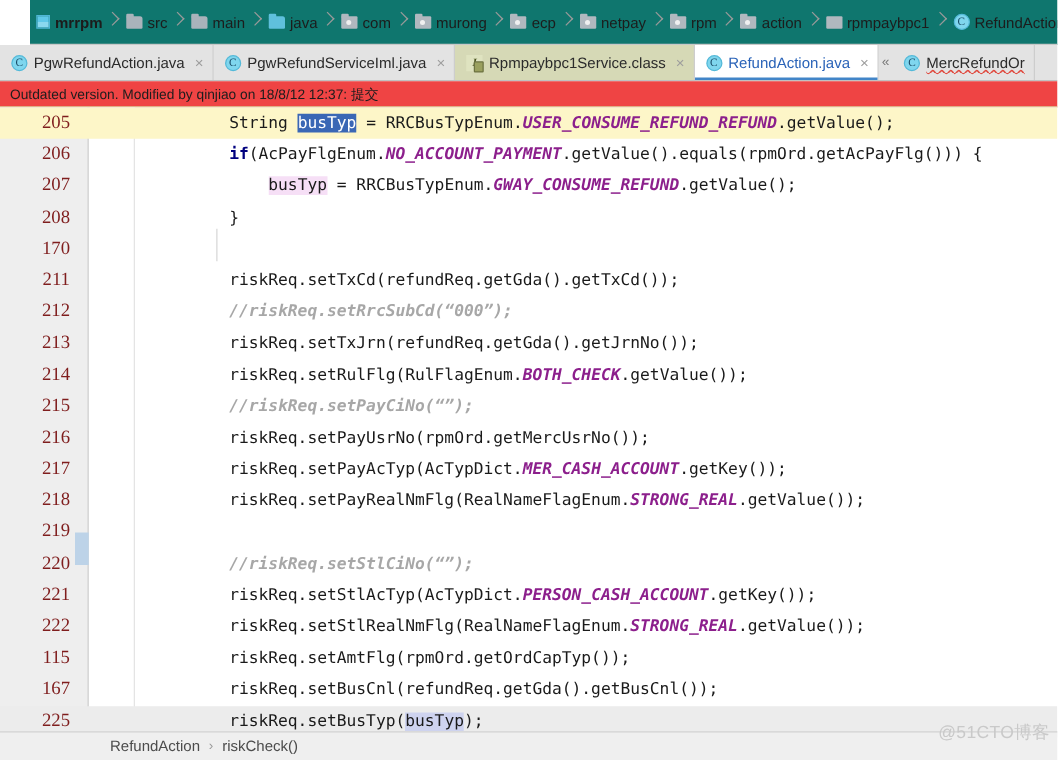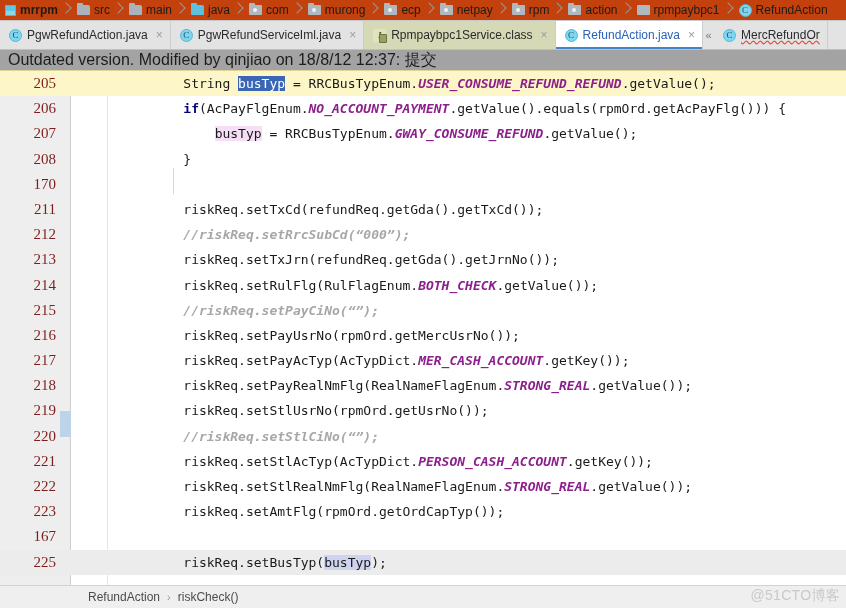--- a/index.html
+++ b/index.html
@@ -7,27 +7,28 @@
     margin: 0; padding: 0;
     width: 846px; height: 608px;
     overflow: hidden;
     background: #ffffff;
     font-family: "Liberation Sans", sans-serif;
   }
   #app { position: relative; width: 846px; height: 608px; overflow: hidden; }
 
   
   .navbar {
-    height: 21px;
-    background: #c2410c;
+    height: 36px;
+    background: #0f766e;
     display: flex;
     align-items: center;
     border-bottom: 1px solid #c8c8c8;
     overflow: hidden;
     white-space: nowrap;
+    margin-left: 24px;
   }
   .crumb {
     display: flex; align-items: center;
     height: 21px;
     padding: 0 3px 0 5px;
     font-size: 12px;
     color: #1c1c1c;
     position: relative;
   }
   .crumb .lbl { margin-left: 4px; }
@@ -153,25 +154,25 @@
   .tab-arrow {
     display: flex; align-items: center; justify-content: center;
     width: 11px; flex: 0 0 11px;
     color: #777; font-size: 11px;
     background: #e3e3e3;
   }
 
   
   .notice {
     height: 21px;
-    background: #a3a3a3;
+    background: #ef4444;
     border-bottom: 1px solid #dcd49a;
     display: flex; align-items: center;
     padding-left: 8px;
-    font-size: 16px;
+    font-size: 11px;
     color: #1d1d1d;
   }
 
   
   .editor {
     position: relative;
     height: 517px;
     background: #ffffff;
     overflow: hidden;
   }
@@ -243,21 +244,21 @@
     background: #efefef;
     border-top: 1px solid #d2d2d2;
     display: flex; align-items: center;
     padding-left: 88px;
     font-size: 12px;
     color: #4c4c4c;
   }
   .statusbar .sep { margin: 0 7px; color: #9a9a9a; font-size: 11px; }
   .watermark {
     position: absolute;
-    right: 6px; bottom: 3px;
+    right: 6px; bottom: 13px;
     font-size: 14px;
     color: #c9c9c9;
     letter-spacing: 0.3px;
   }
 </style>
 </head>
 <body>
 
 <div id="app">
 
@@ -369,26 +370,26 @@
         <div class="line"><span class="lno">208</span><span class="code" style="padding-left: 31.32px;"><span>}</span></span></div>
         <div class="line"><span class="lno">170</span><span class="code" style="padding-left: 0px;"><span></span></span></div>
         <div class="line"><span class="lno">211</span><span class="code" style="padding-left: 31.32px;"><span>riskReq.setTxCd(refundReq.getGda().getTxCd());</span></span></div>
         <div class="line"><span class="lno">212</span><span class="code" style="padding-left: 31.32px;"><span class="cmt">//riskReq.setRrcSubCd(“000”);</span></span></div>
         <div class="line"><span class="lno">213</span><span class="code" style="padding-left: 31.32px;"><span>riskReq.setTxJrn(refundReq.getGda().getJrnNo());</span></span></div>
         <div class="line"><span class="lno">214</span><span class="code" style="padding-left: 31.32px;"><span>riskReq.setRulFlg(RulFlagEnum.</span><span class="enumc">BOTH_CHECK</span><span>.getValue());</span></span></div>
         <div class="line"><span class="lno">215</span><span class="code" style="padding-left: 31.32px;"><span class="cmt">//riskReq.setPayCiNo(“”);</span></span></div>
         <div class="line"><span class="lno">216</span><span class="code" style="padding-left: 31.32px;"><span>riskReq.setPayUsrNo(rpmOrd.getMercUsrNo());</span></span></div>
         <div class="line"><span class="lno">217</span><span class="code" style="padding-left: 31.32px;"><span>riskReq.setPayAcTyp(AcTypDict.</span><span class="enumc">MER_CASH_ACCOUNT</span><span>.getKey());</span></span></div>
         <div class="line"><span class="lno">218</span><span class="code" style="padding-left: 31.32px;"><span>riskReq.setPayRealNmFlg(RealNameFlagEnum.</span><span class="enumc">STRONG_REAL</span><span>.getValue());</span></span></div>
-        <div class="line"><span class="lno">219</span><span class="code" style="padding-left: 31.32px;"><span>riskReq.setStlUsrNo(rpmOrd.getUsrNo());</span></span></div>
+        <div class="line"><span class="lno">219</span></div>
         <div class="line"><span class="lno">220</span><span class="code" style="padding-left: 31.32px;"><span class="cmt">//riskReq.setStlCiNo(“”);</span></span></div>
         <div class="line"><span class="lno">221</span><span class="code" style="padding-left: 31.32px;"><span>riskReq.setStlAcTyp(AcTypDict.</span><span class="enumc">PERSON_CASH_ACCOUNT</span><span>.getKey());</span></span></div>
         <div class="line"><span class="lno">222</span><span class="code" style="padding-left: 31.32px;"><span>riskReq.setStlRealNmFlg(RealNameFlagEnum.</span><span class="enumc">STRONG_REAL</span><span>.getValue());</span></span></div>
-        <div class="line"><span class="lno">223</span><span class="code" style="padding-left: 31.32px;"><span>riskReq.setAmtFlg(rpmOrd.getOrdCapTyp());</span></span></div>
-        <div class="line"><span class="lno">167</span></div>
+        <div class="line"><span class="lno">115</span><span class="code" style="padding-left: 31.32px;"><span>riskReq.setAmtFlg(rpmOrd.getOrdCapTyp());</span></span></div>
+        <div class="line"><span class="lno">167</span><span class="code" style="padding-left: 31.32px;"><span>riskReq.setBusCnl(refundReq.getGda().getBusCnl());</span></span></div>
         <div class="line cur"><span class="lno">225</span><span class="code" style="padding-left: 31.32px;"><span>riskReq.setBusTyp(</span><span class="occ2">busTyp</span><span>);</span></span></div>
       </div>
   </div>
 
   <div class="statusbar">
     <span>RefundAction</span>
     <span class="sep">›</span>
     <span>riskCheck()</span>
   </div>
 

